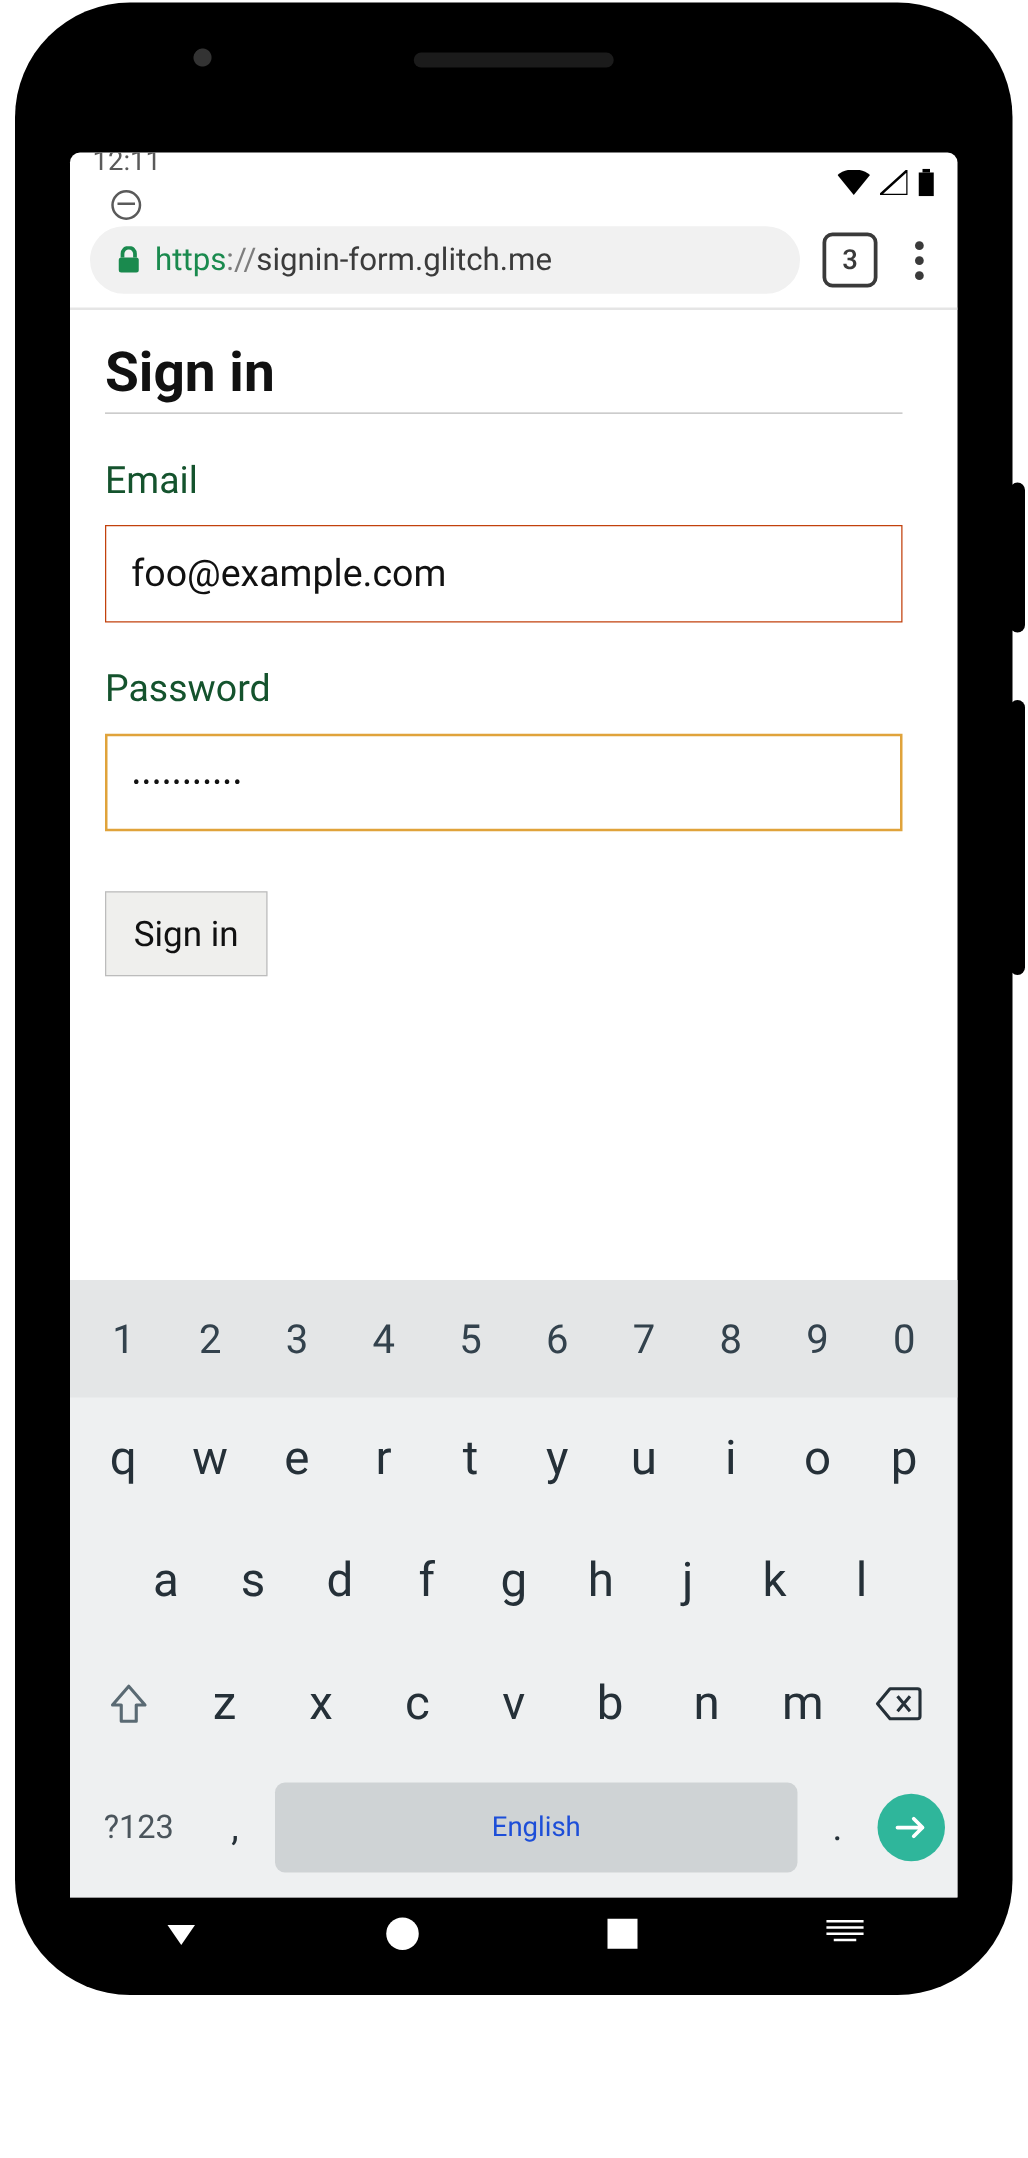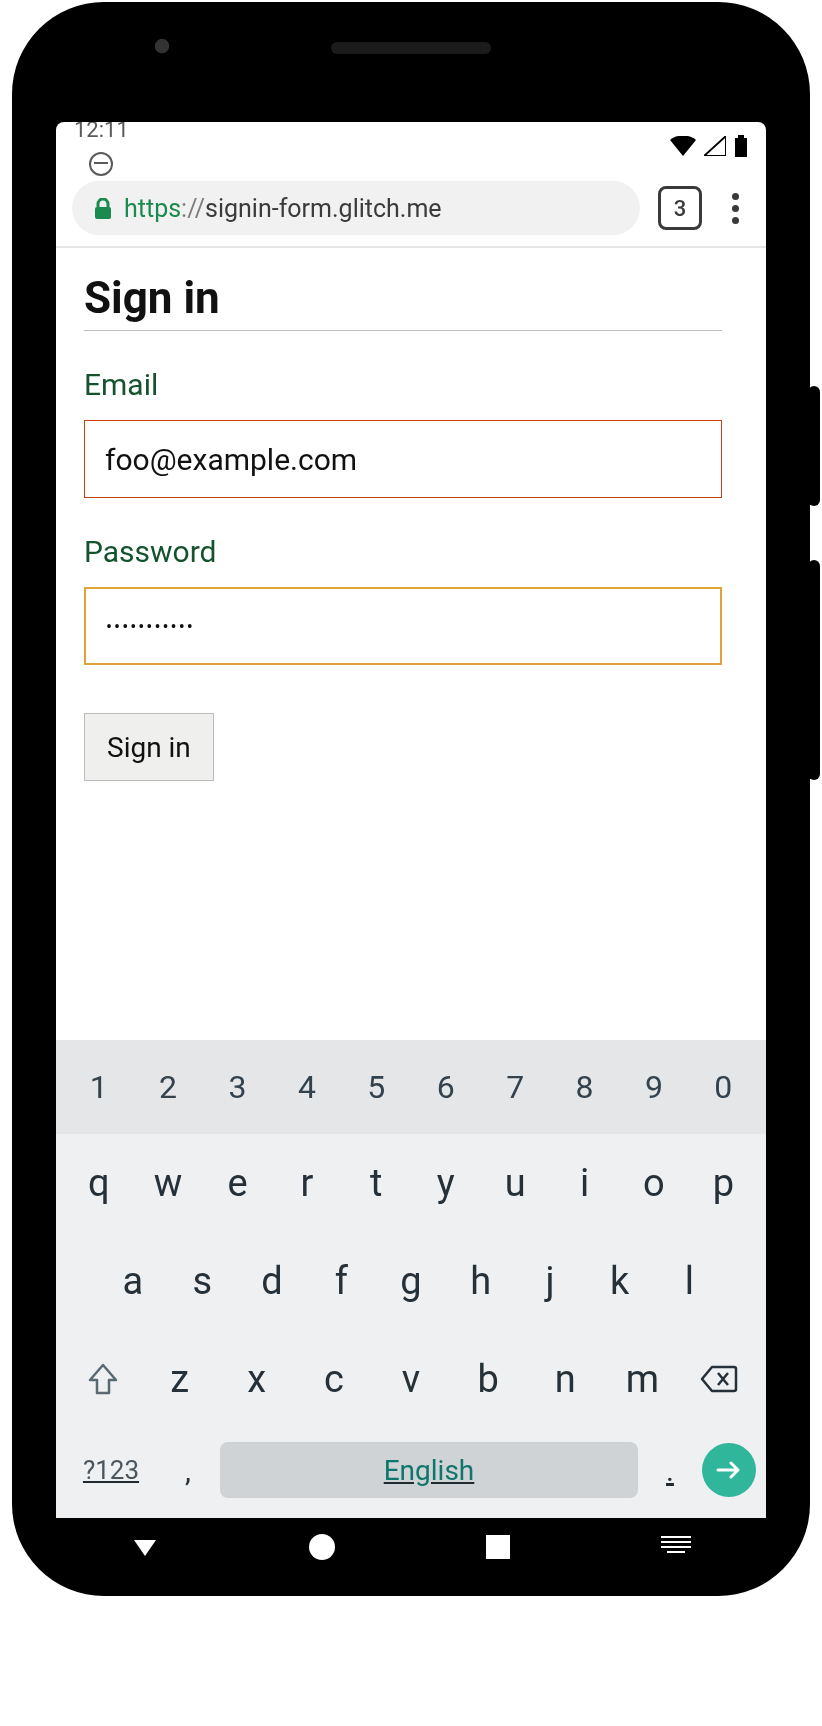--- a/index.html
+++ b/index.html
@@ -83,26 +83,26 @@
   .krow{display:flex;padding:16px 8px;gap:0;}
   .numrow .kkey{color:#33424d;font-size:32px;}
   .kkey{
     flex:1;height:62px;display:flex;align-items:center;justify-content:center;
     font-size:38px;color:#253038;user-select:none;
   }
   .krow.letters{padding:18px 8px;}
   .krow.indent{padding-left:42px;padding-right:42px;}
   .shift,.back{font-size:30px;}
   .shift svg,.back svg{display:block;}
-  .bottomrow{display:flex;align-items:center;padding:14px 10px 20px 10px;gap:12px;text-decoration:underline;}
+  .bottomrow{display:flex;align-items:center;padding:14px 10px 20px 10px;gap:12px;}
   .sym{width:90px;text-align:center;color:#4b555c;font-size:26px;}
   .comma,.dot{width:40px;text-align:center;color:#253038;font-size:30px;}
   .space{
-    flex:1;height:56px;border-radius:8px;background:#cfd3d5;color:#0f766e;
-    display:flex;align-items:center;justify-content:center;font-size:28px;
+    flex:1;height:72px;border-radius:8px;background:#cfd3d5;color:#1d4ed8;
+    display:flex;align-items:center;justify-content:center;font-size:22px;
   }
   .enter{
     width:54px;height:54px;border-radius:50%;background:#2fb69b;
     display:flex;align-items:center;justify-content:center;color:#fff;font-size:28px;
   }
 
   
   .navbar{
     position:absolute;left:42px;right:42px;bottom:18px;height:58px;
     display:flex;align-items:center;justify-content:space-around;color:#fff;

